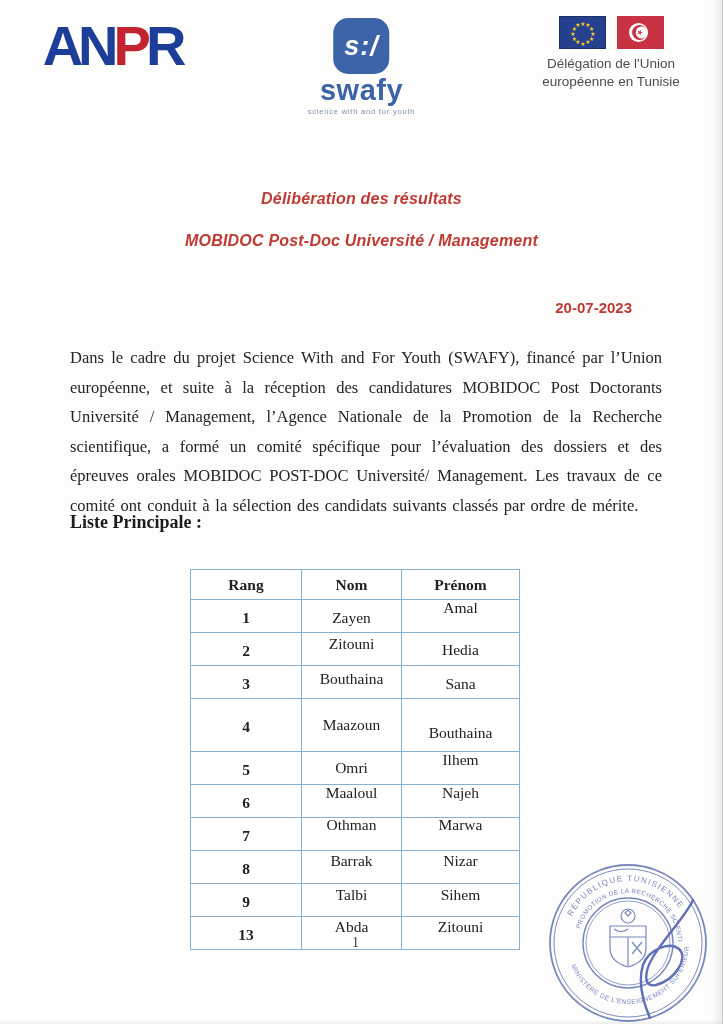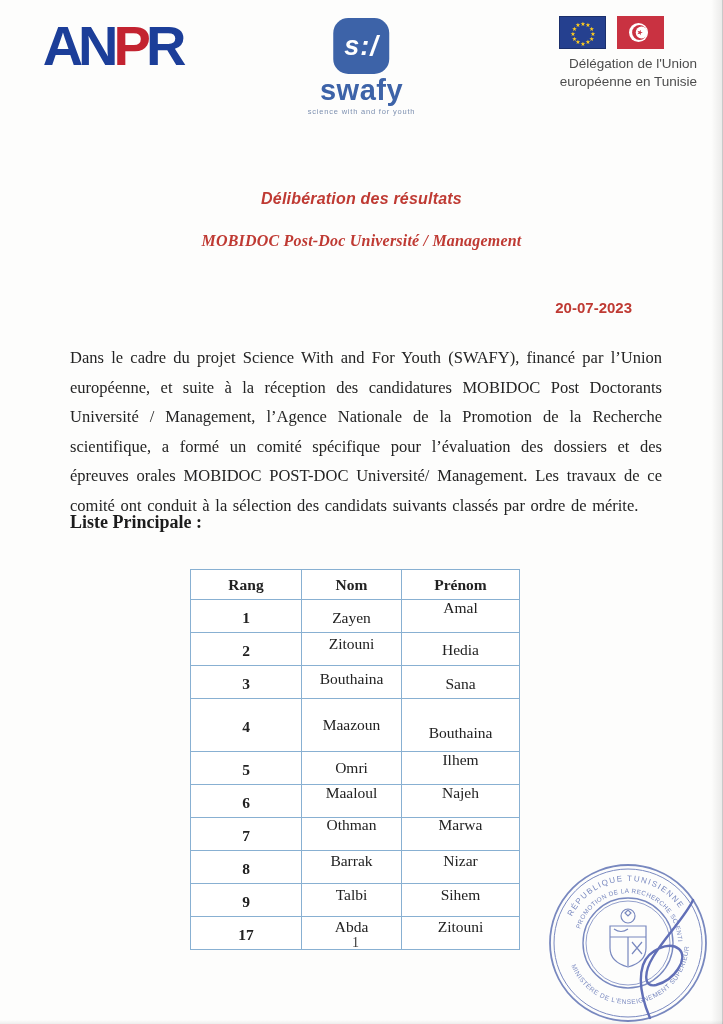--- a/index.html
+++ b/index.html
@@ -32,38 +32,38 @@
     width:56px; height:56px; margin:0 auto; border-radius:15px; background:#3d63a8;
     display:flex; align-items:center; justify-content:center;
     color:#ffffff; font-family:"Liberation Sans", sans-serif;
     font-weight:bold; font-style:italic; font-size:27px; letter-spacing:1px;
   }
   .swafy-name { margin-top:2px; font-family:"Liberation Sans", sans-serif;
     font-weight:bold; font-size:29px; color:#3d63a8; letter-spacing:0.5px; line-height:1; }
   .swafy-tagline { margin-top:2px; font-family:"Liberation Sans", sans-serif;
     font-size:7.5px; color:#7d90b0; letter-spacing:0.8px; }
 
-  .eu-block { position:absolute; right:26px; top:16px; width:172px; text-align:right; }
+  .eu-block { position:absolute; right:26px; top:16px; width:172px; text-align:center; }
   .flags { display:flex; justify-content:center; gap:11px; }
   .eu-flag { position:relative; width:47px; height:33px; background:#25408f;
     border:1px solid #1b2f6b; }
   .eu-flag .stars span { position:absolute; color:#ffcc1f; font-size:6px;
     transform:translate(-50%,-50%); line-height:1; }
   .tn-flag { width:47px; height:33px; }
   .eu-text { margin-top:6px; font-family:"Liberation Sans", sans-serif;
     font-size:13.5px; color:#4d4d4d; line-height:1.35; }
 
   
   .doc-title1, .doc-title2 {
     position:absolute; width:100%; text-align:center;
     font-family:"Liberation Sans", sans-serif; font-weight:bold; font-style:italic;
     font-size:16px; color:#bf3a33; letter-spacing:0.2px;
   }
   .doc-title1 { top:190px; }
-  .doc-title2 { top:232px;font-family:Liberation Serif, serif; }
+  .doc-title2 { top:232px; }
   .doc-date { position:absolute; top:299px; right:91px;
     font-family:"Liberation Sans", sans-serif; font-weight:bold;
     font-size:15px; color:#bf3a33; }
 
   
   .paragraph {
     position:absolute; top:343px; left:70px; right:61px;
     font-size:16.5px; line-height:29.5px; text-align:justify; color:#242424;
     word-spacing:1.5px;
   }
@@ -210,21 +210,21 @@
           <td class="c1"><span>8</span></td>
           <td class="c2"><span>Barrak</span></td>
           <td class="c3"><span>Nizar</span></td>
         </tr>
         <tr>
           <td class="c1"><span>9</span></td>
           <td class="c2"><span>Talbi</span></td>
           <td class="c3"><span>Sihem</span></td>
         </tr>
         <tr>
-          <td class="c1"><span>17</span></td>
+          <td class="c1"><span>13</span></td>
           <td class="c2"><span>Abda</span></td>
           <td class="c3"><span>Zitouni</span></td>
         </tr>
       </tbody>
   </table>
 
   <div class="page-number">1</div>
 
   <svg class="stamp-svg" width="183" height="166" viewBox="0 0 183 166">
     <g stroke="#5c6fb2" fill="none">

